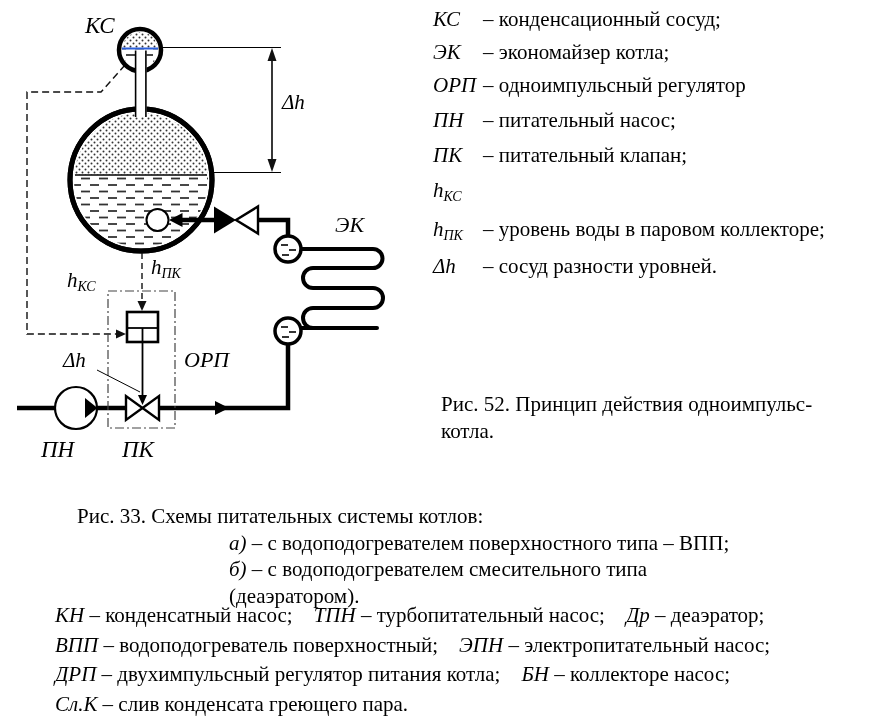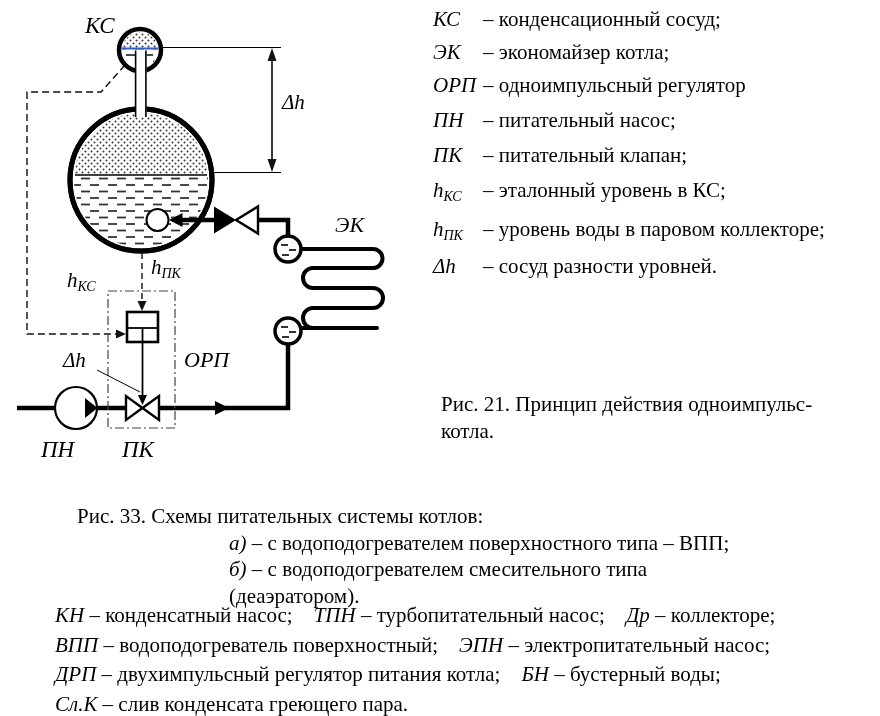--- a/index.html
+++ b/index.html
@@ -190,41 +190,40 @@
   <div class="lrow g2">
       <span class="term"><span>ПН</span><sub></sub></span>
       <span class="def">– питательный насос;</span>
     </div>
   <div class="lrow g2">
       <span class="term"><span>ПК</span><sub></sub></span>
       <span class="def">– питательный клапан;</span>
     </div>
   <div class="lrow g2">
       <span class="term"><span>h</span><sub>КС</sub></span>
-      <span class="def">– эталонный уровень в КС;</span>
     </div>
   <div class="lrow g6">
       <span class="term"><span>h</span><sub>ПК</sub></span>
       <span class="def">– уровень воды в паровом коллекторе;</span>
     </div>
   <div class="lrow g4">
       <span class="term"><span>Δh</span><sub></sub></span>
       <span class="def">– сосуд разности уровней.</span>
     </div>
 </div>
 
 <div class="fig32-caption">
-  <div>Рис. 21. Принцип действия одноимпульс-</div>
+  <div>Рис. 52. Принцип действия одноимпульс-</div>
   <div>котла.</div>
 </div>
 
 <div class="fig33-caption">
   <div>Рис. 33. Схемы питательных системы котлов:</div>
   <div class="sub-line"><span class="marker">а)</span><span> – с водоподогревателем поверхностного типа – ВПП;</span></div>
   <div class="sub-line"><span class="marker">б)</span><span> – с водоподогревателем смесительного типа (деаэратором).</span></div>
 </div>
 
 <div class="fig33-legend">
-  <div><span style="font-style: italic;">КН</span><span> – конденсатный насос;&nbsp;&nbsp;&nbsp; </span><span style="font-style: italic; margin-top: 33px;">ТПН</span><span> – турбопитательный насос;&nbsp;&nbsp;&nbsp; </span><span style="font-style: italic;">Др</span><span> – коллекторе;</span></div>
+  <div><span style="font-style: italic;">КН</span><span> – конденсатный насос;&nbsp;&nbsp;&nbsp; </span><span style="font-style: italic; margin-top: 33px;">ТПН</span><span> – турбопитательный насос;&nbsp;&nbsp;&nbsp; </span><span style="font-style: italic;">Др</span><span> – деаэратор;</span></div>
   <div><span style="font-style: italic;">ВПП</span><span> – водоподогреватель поверхностный;&nbsp;&nbsp;&nbsp; </span><span style="font-style: italic;">ЭПН</span><span> – электропитательный насос;</span></div>
-  <div><span style="font-style: italic;">ДРП</span><span> – двухимпульсный регулятор питания котла;&nbsp;&nbsp;&nbsp; </span><span style="font-style: italic;">БН</span><span> – бустерный воды;</span></div>
+  <div><span style="font-style: italic;">ДРП</span><span> – двухимпульсный регулятор питания котла;&nbsp;&nbsp;&nbsp; </span><span style="font-style: italic;">БН</span><span> – коллекторе насос;</span></div>
   <div><span style="font-style: italic;">Сл.К</span><span> – слив конденсата греющего пара.</span></div>
 </div>
 
 </body></html>

